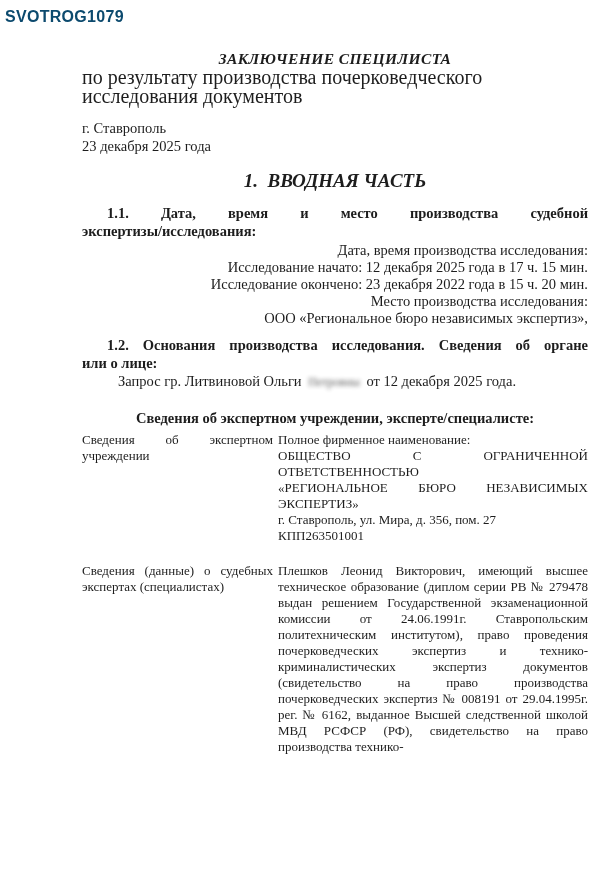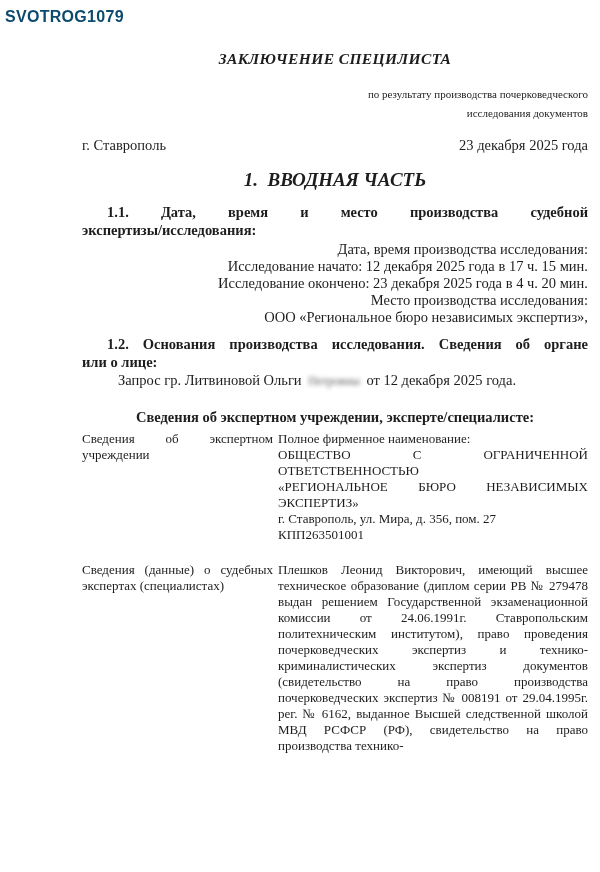--- a/index.html
+++ b/index.html
@@ -35,31 +35,31 @@
   .doc-title {
     margin-top: 50px;
     text-align: center;
     font-weight: 700;
     font-style: italic;
     font-size: 15.5px;
     line-height: 18px;
     letter-spacing: 0.4px;
   }
   .doc-subtitle {
-    margin-top: 17px;
-    text-align: right;
-    font-size: 11px;
+    text-align: left;
+    font-size: 20px;
     line-height: 19px;
   }
   .city-date {
     margin-top: 13px;
     display: flex;
     justify-content: space-between;
     font-size: 14.5px;
     line-height: 18px;
+    flex-direction: column;
   }
   .sec-heading {
     margin-top: 16px;
     text-align: center;
     font-weight: 700;
     font-style: italic;
     font-size: 19px;
     line-height: 19px;
   }
   .para-heading {
@@ -141,21 +141,21 @@
     <div class="sec-heading">1.&nbsp; ВВОДНАЯ ЧАСТЬ</div>
 
     <div class="para-heading">
       <div class="jl indent1">1.1. Дата, время и место производства судебной</div>
       <div>экспертизы/исследования:</div>
     </div>
 
     <div class="right-block">
       <div>Дата, время производства исследования:</div>
       <div>Исследование начато: 12 декабря 2025 года в 17 ч. 15 мин.</div>
-      <div>Исследование окончено: 23 декабря 2025 года в 4 ч. 20 мин.</div>
+      <div>Исследование окончено: 23 декабря 2022 года в 15 ч. 20 мин.</div>
       <div>Место производства исследования:</div>
       <div>ООО «Региональное бюро независимых экспертиз»,</div>
     </div>
 
     <div class="p12-block">
       <div class="para-heading" style="margin-top:0">
         <div class="jl indent1">1.2. Основания производства исследования. Сведения об органе</div>
         <div>или о лице:</div>
       </div>
       <div class="request-line">

